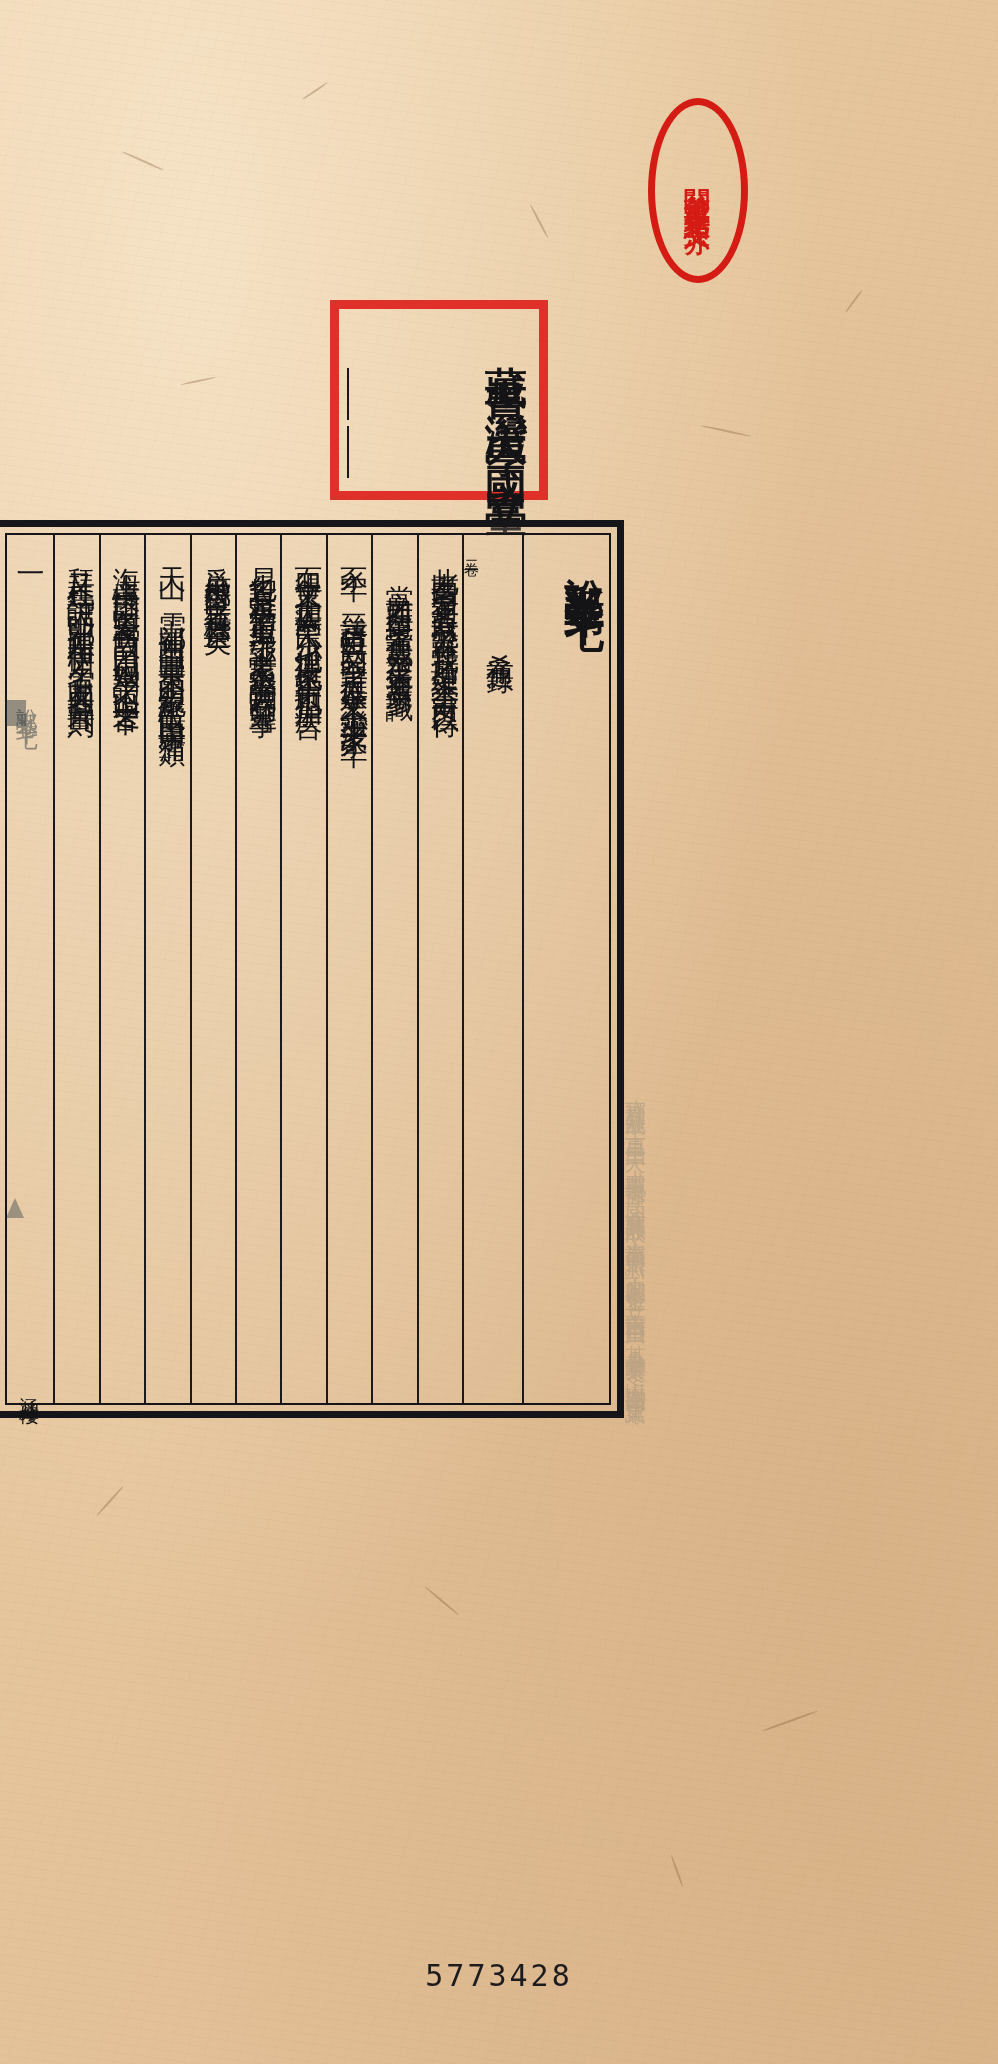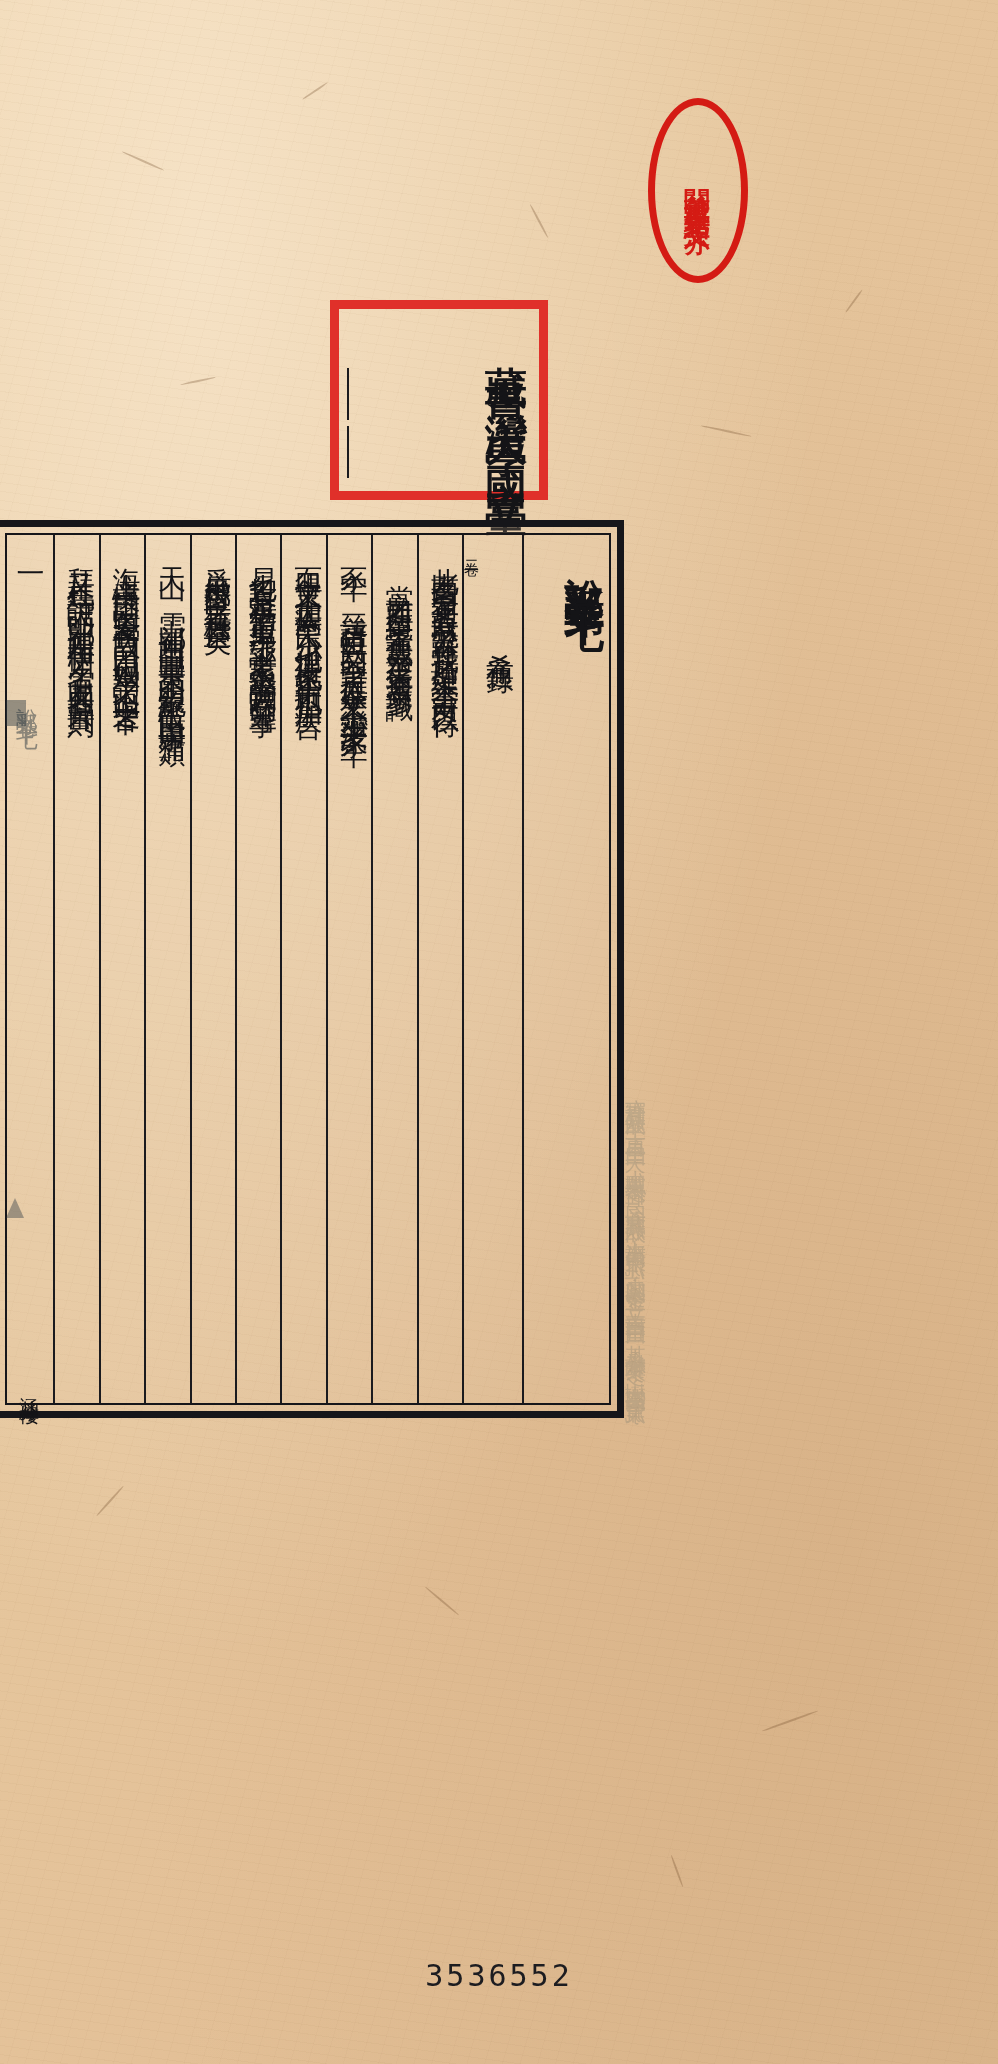--- a/index.html
+++ b/index.html
@@ -334,13 +334,13 @@
       <div class="bottom">涵芬樓</div>
     </div>
 
   </div>
 </div>
 
 <div id="edge-mark"></div>
 <div id="edge-col">說郛卷十七</div>
 <div id="edge-mark2"></div>
 
-<div id="accession">3536552</div>
+<div id="accession">5773428</div>
 
 </body></html>

